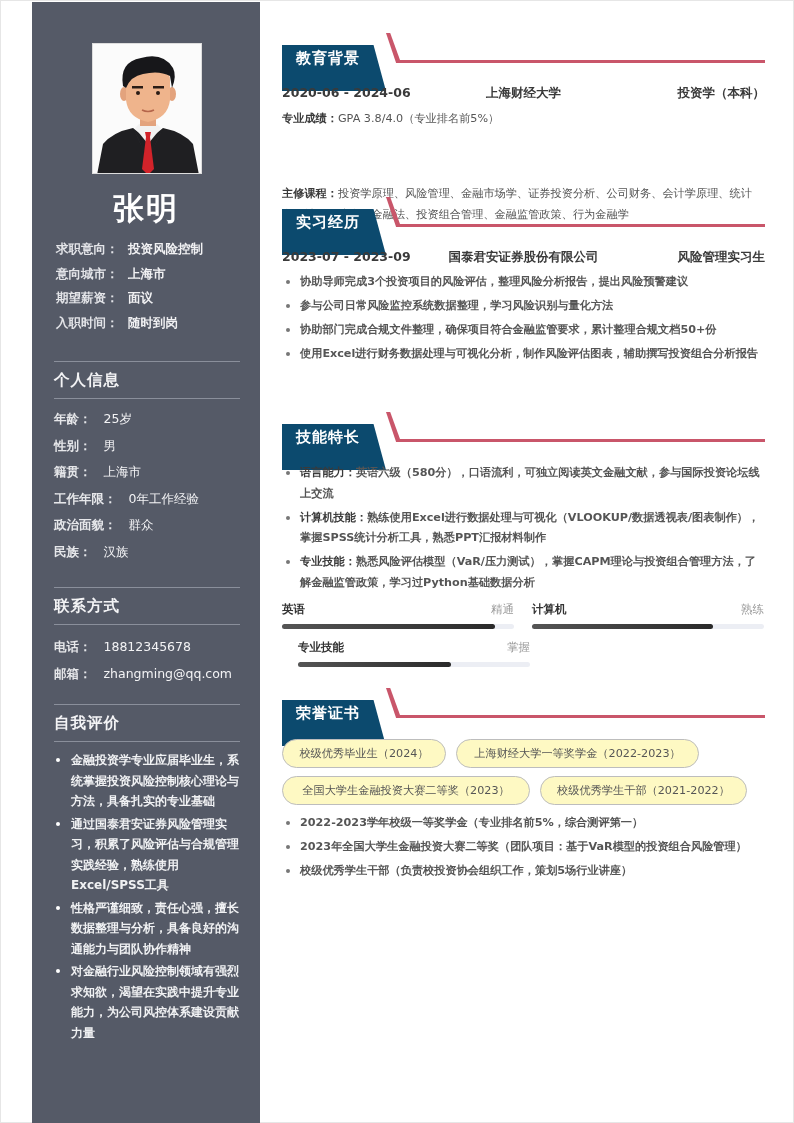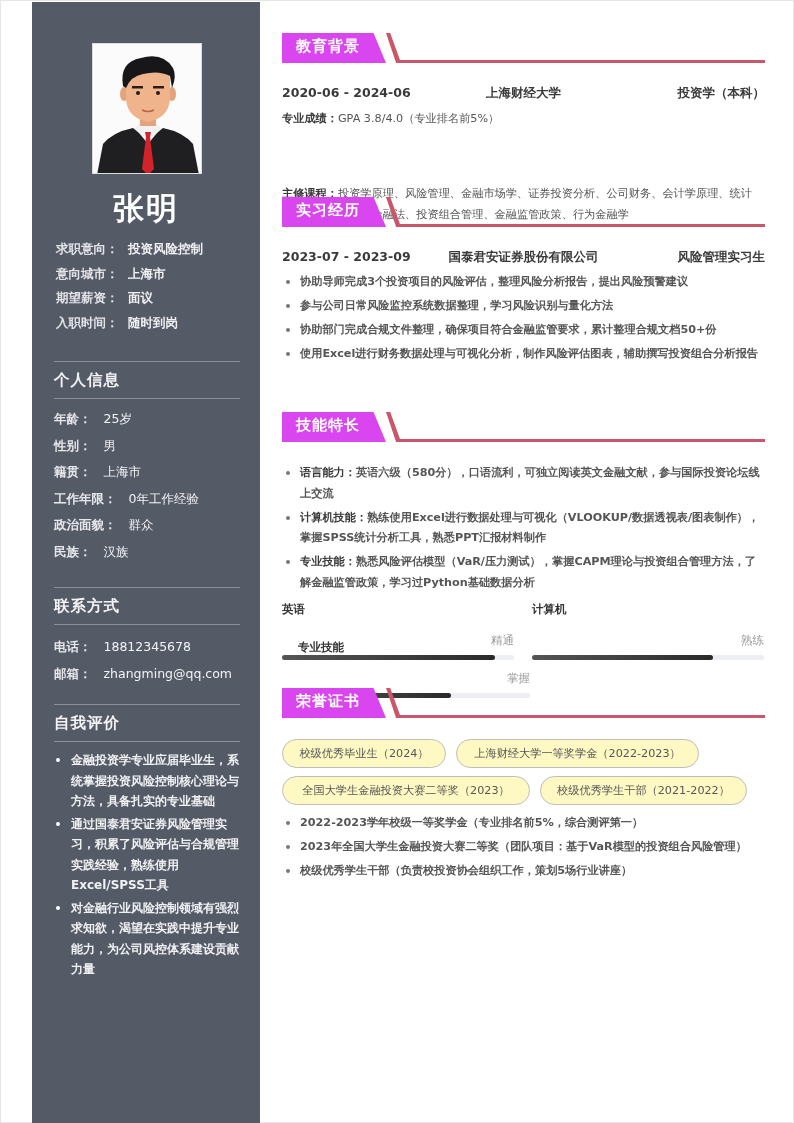--- a/index.html
+++ b/index.html
@@ -19,38 +19,38 @@
   .side-sec h3 { font-size: 15.5px; font-weight: bold; color: #f3f3f5; padding: 8px 0 7px 0; letter-spacing: 1px; }
   .kv { display: flex; font-size: 12.5px; height: 26.6px; line-height: 18px; color: #f3f3f5; }
   .kv .k { font-weight: bold; color: #e6e7ea; margin-right: 12px; }
   .eval { list-style: none; padding: 8px 0 0 0; }
   .eval li { position: relative; padding-left: 17px; font-size: 12px; font-weight: bold; line-height: 20.5px; color: #f0f1f3; margin-bottom: 2px; }
   .eval li::before { content: ""; position: absolute; left: 2px; top: 8px; width: 4px; height: 4px; border-radius: 50%; background: #fff; }
 
   
   .main { position: absolute; left: 281px; top: 0; width: 483px; }
   .sec-head { position: absolute; left: 0; width: 483px; height: 30px; }
-  .sec-head .tab { position: absolute; left: 0; top: 0; height: 30px; width: 104px; background: #d946ef; clip-path: polygon(0 0, 88% 0, 100% 100%, 0 100%); }
+  .sec-head .tab { position: absolute; left: 0; top: 12px; height: 46px; width: 104px; background: #0c4a6e; clip-path: polygon(0 0, 88% 0, 100% 100%, 0 100%); }
   .sec-head .tab span { position: absolute; left: 14px; top: 4px; font-size: 15px; font-weight: bold; color: #fff; letter-spacing: 1px; }
   .sec-head .slash { position: absolute; left: 104px; top: 0; width: 14px; height: 30px; background: #c9566a; clip-path: polygon(0 0, 30% 0, 100% 90%, 100% 100%, 72% 100%); }
   .sec-head .line { position: absolute; left: 114px; top: 27px; width: 369px; height: 3px; background: #c9566a; }
 
   .row3 { position: absolute; left: 0; width: 483px; display: flex; justify-content: space-between; font-size: 12.5px; font-weight: bold; color: #3a3a3a; }
   .row3 .mid { position: absolute; left: 0; right: 0; text-align: center; pointer-events: none; }
   .para { position: absolute; left: 0; width: 483px; font-size: 11.2px; line-height: 21px; color: #555; }
   .para b { color: #3a3a3a; }
   .bullets { position: absolute; left: 0; width: 483px; list-style: none; }
   .bullets li { position: relative; padding-left: 18px; font-size: 11.2px; line-height: 20.5px; color: #555; margin-bottom: 3.5px; font-weight: bold; }
   .bullets li::before { content: ""; position: absolute; left: 4px; top: 8px; width: 4px; height: 4px; border-radius: 50%; background: #777; }
   .bullets li b { color: #3a3a3a; }
 
   .skillbar { position: absolute; width: 232px; }
   .skillbar .top { display: flex; justify-content: space-between; font-size: 11.5px; }
   .skillbar .top .lbl { font-weight: bold; color: #333; }
-  .skillbar .top .lvl { color: #999; margin-top: 31px; }
+  .skillbar .top .lvl { color: #999; }
   .skillbar .track { margin-top: 7px; height: 5px; border-radius: 3px; background: #eceef4; position: relative; }
   .skillbar .fill { position: absolute; left: 0; top: 0; height: 5px; border-radius: 3px; background: linear-gradient(90deg, #555 0%, #2a2a2a 100%); }
 
   .tags { position: absolute; left: 0; top: 738px; width: 483px; }
   .tag { position: absolute; height: 29px; border: 1px solid #bdbdbd; border-radius: 15px; background: #fef9c3; font-size: 11.2px; color: #555; line-height: 27px; text-align: center; }
 </style>
 </head>
 <body>
 
 <div class="page">
@@ -151,20 +151,21 @@
         </div>
     </div>
 
     <div class="side-sec" style="top:702px;">
       <div class="rule"></div>
       <h3>自我评价</h3>
       <div class="rule"></div>
       <ul class="eval">
         <li>金融投资学专业应届毕业生，系统掌握投资风险控制核心理论与方法，具备扎实的专业基础</li>
         <li>通过国泰君安证券风险管理实习，积累了风险评估与合规管理实践经验，熟练使用Excel/SPSS工具</li>
+        <li>性格严谨细致，责任心强，擅长数据整理与分析，具备良好的沟通能力与团队协作精神</li>
         <li>对金融行业风险控制领域有强烈求知欲，渴望在实践中提升专业能力，为公司风控体系建设贡献力量</li>
       </ul>
     </div>
   </aside>
 
   <main class="main">
 
     <div class="sec-head" style="top:32px;">
       <div class="tab">
           <span>教育背景</span>

